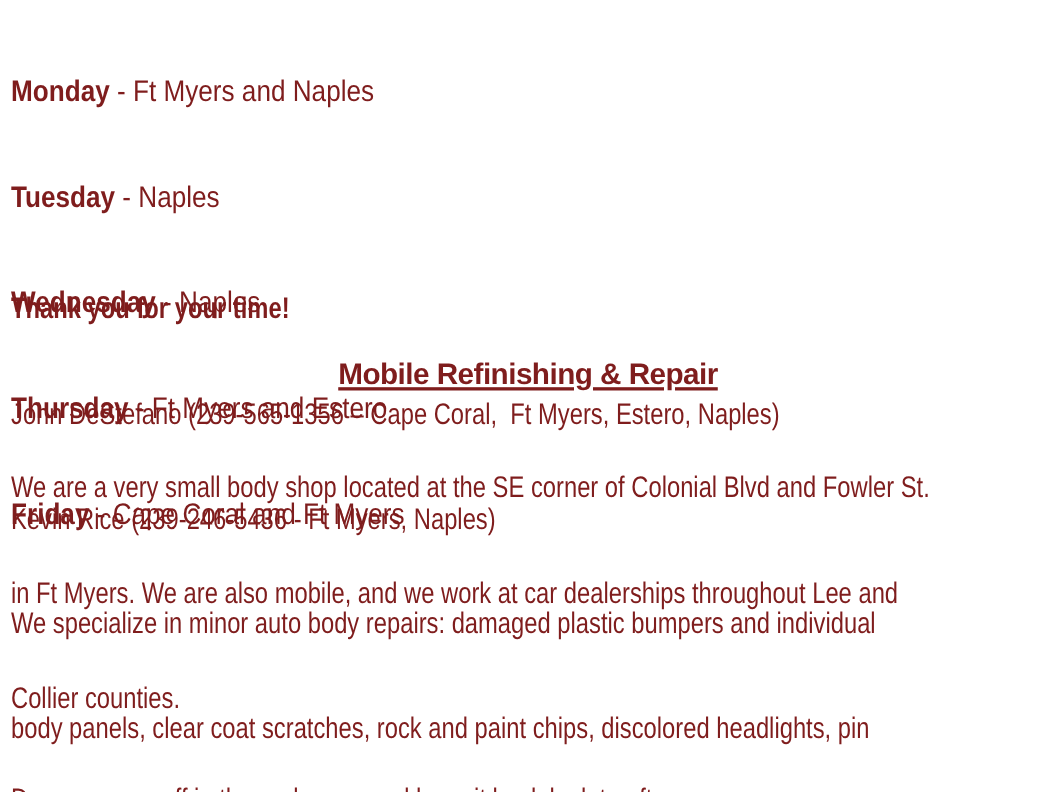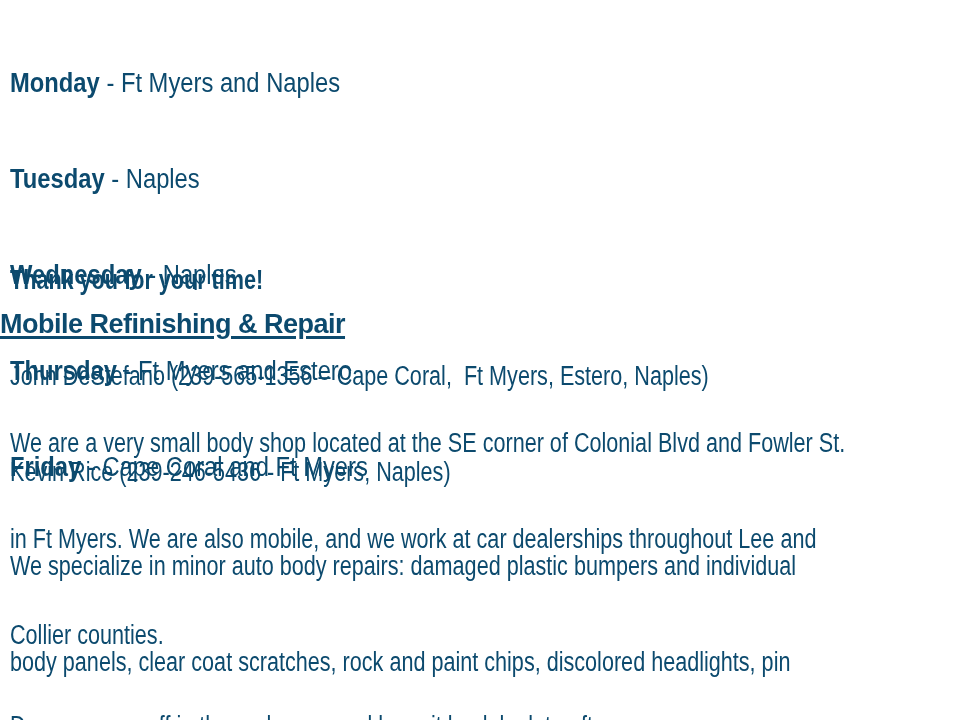--- a/index.html
+++ b/index.html
@@ -10,21 +10,21 @@
   body {
     width: 960px;
     height: 720px;
     overflow: hidden;
   }
   .slide {
     position: relative;
     width: 960px;
     height: 720px;
     background: #ffffff;
-    color: #0c4a6e;
+    color: #7f1d1d;
     font-family: "Liberation Sans", "DejaVu Sans", sans-serif;
   }
   .block {
     position: absolute;
     left: 10px;
     font-size: 27px;
     line-height: 32px;
     white-space: pre;
   }
   .line { white-space: pre; }
@@ -41,21 +41,22 @@
   .bold { font-weight: bold; }
   #schedule { top: 3px; }
   #contact  { top: 200px; }
   #about    { top: 363px; }
   #services { top: 486px; }
   #dropoff  { top: 646px; }
   .heading-row {
     position: absolute;
     left: 0;
     right: 0;
-    top: 308px;
+    top: 324px;
+    text-align: center;
     line-height: 32px;
   }
   .heading-text {
     font-weight: bold;
     font-size: 27px;
     letter-spacing: -0.5px;
     text-decoration: underline;
     text-decoration-thickness: 2.5px;
     text-underline-offset: 3px;
   }

